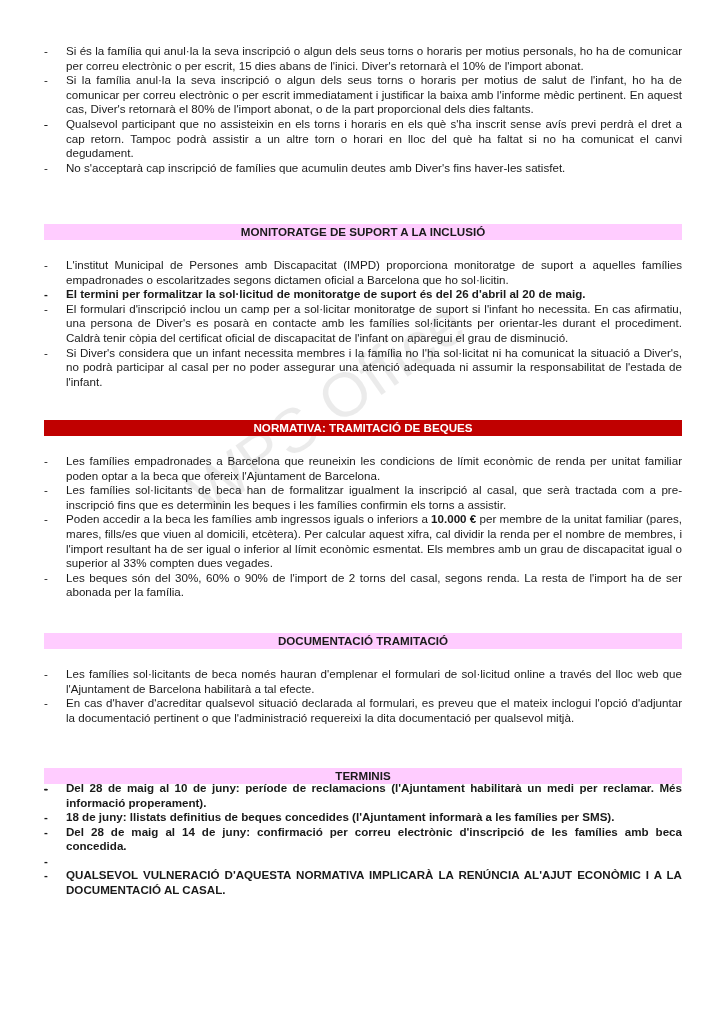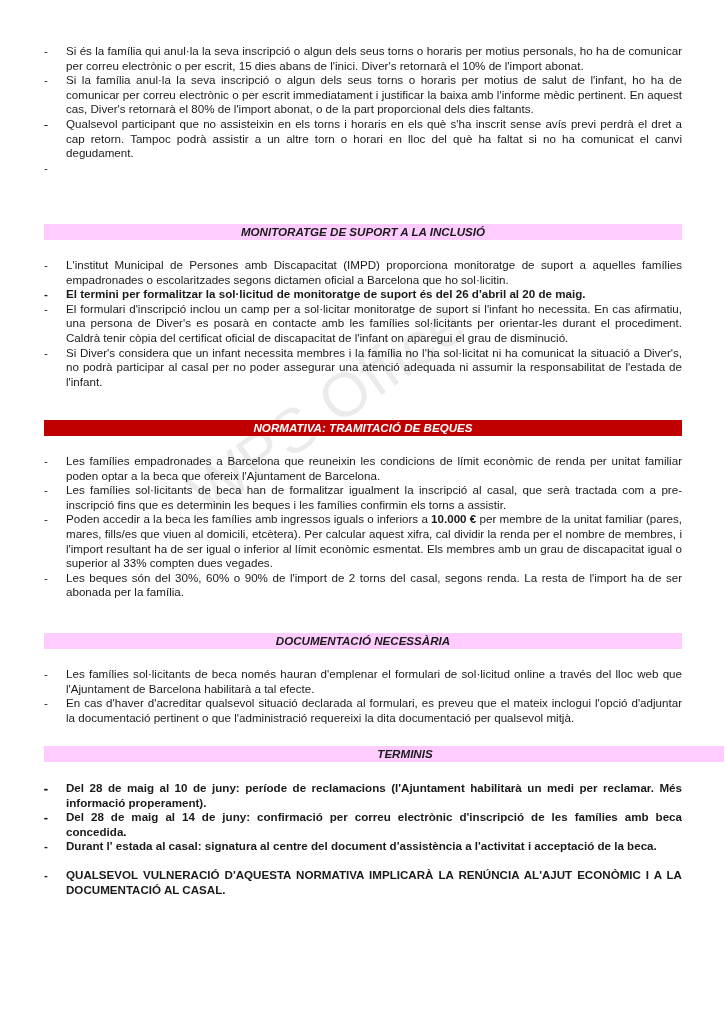--- a/index.html
+++ b/index.html
@@ -5,70 +5,70 @@
   html, body { margin: 0; padding: 0; background: #ffffff; }
   body { width: 725px; height: 1024px; position: relative; overflow: hidden;
          font-family: "Liberation Sans", sans-serif; color: #1a1a1a; }
   .page { position: absolute; left: 0; top: 0; width: 725px; height: 1024px; }
   .list { position: absolute; left: 44px; width: 638px; margin: 0; padding: 0; list-style: none; }
   .item { position: relative; padding-left: 22px; font-size: 11.6px; line-height: 14.6px;
           text-align: justify; margin: 0; }
   .item .dash { position: absolute; left: 0; top: 0; }
   .item.bold { font-weight: bold; }
   .header-bar { position: absolute; left: 44px; width: 638px; height: 16px;
-                font-size: 11.6px; line-height: 16px; font-weight: bold; text-align: center; font-style: italic; }
+                font-size: 11.6px; line-height: 16px; font-weight: bold; text-align: center; }
   .header-pink { background: #ffccff; color: #1a1a1a; }
   .header-red { background: #c00000; color: #ffffff; }
   .watermark { position: absolute; left: 175px; top: 470px; font-size: 62px; color: rgba(0,0,0,0.08);
                transform: rotate(-35deg); transform-origin: left top; white-space: nowrap;
                pointer-events: none; font-family: "Liberation Sans", sans-serif; }
   .gap { height: 14px; }
 </style>
 </head>
 <body>
 
 <div class="page">
 
   <div class="watermark">WPS Office</div>
 
   <ul class="list" style="top:44px;">
     <li class="item"><span class="dash">-</span><span>Si és la família qui anul·la la seva inscripció o algun dels seus torns o horaris per motius personals, ho ha de comunicar per correu electrònic o per escrit, 15 dies abans de l'inici. Diver's retornarà el 10% de l'import abonat.</span></li>
     <li class="item"><span class="dash">-</span><span>Si la família anul·la la seva inscripció o algun dels seus torns o horaris per motius de salut de l'infant, ho ha de comunicar per correu electrònic o per escrit immediatament i justificar la baixa amb l'informe mèdic pertinent. En aquest cas, Diver's retornarà el 80% de l'import abonat, o de la part proporcional dels dies faltants.</span></li>
     <li class="item"><span class="dash">-</span></li>
     <li class="item"><span class="dash">-</span><span>Qualsevol participant que no assisteixin en els torns i horaris en els què s'ha inscrit sense avís previ perdrà el dret a cap retorn. Tampoc podrà assistir a un altre torn o horari en lloc del què ha faltat si no ha comunicat el canvi degudament.</span></li>
-    <li class="item"><span class="dash">-</span></li>
+    <li class="item"><span class="dash">-</span><span>No s'acceptarà cap inscripció de famílies que acumulin deutes amb Diver's fins haver-les satisfet.</span></li>
   </ul>
 
   <div class="header-bar header-pink" style="top:224px;">MONITORATGE DE SUPORT A LA INCLUSIÓ</div>
   <ul class="list" style="top:258px;">
     <li class="item"><span class="dash">-</span><span>L'institut Municipal de Persones amb Discapacitat (IMPD) proporciona monitoratge de suport a aquelles famílies empadronades o escolaritzades segons dictamen oficial a Barcelona que ho sol·licitin.</span></li>
     <li class="item bold"><span class="dash">-</span><span>El termini per formalitzar la sol·licitud de monitoratge de suport és del 26 d'abril al 20 de maig.</span></li>
     <li class="item"><span class="dash">-</span><span>El formulari d'inscripció inclou un camp per a sol·licitar monitoratge de suport si l'infant ho necessita. En cas afirmatiu, una persona de Diver's es posarà en contacte amb les famílies sol·licitants per orientar-les durant el procediment. Caldrà tenir còpia del certificat oficial de discapacitat de l'infant on aparegui el grau de disminució.</span></li>
     <li class="item"><span class="dash">-</span><span>Si Diver's considera que un infant necessita membres i la família no l'ha sol·licitat ni ha comunicat la situació a Diver's, no podrà participar al casal per no poder assegurar una atenció adequada ni assumir la responsabilitat de l'estada de l'infant.</span></li>
   </ul>
 
   <div class="header-bar header-red" style="top:420px;">NORMATIVA: TRAMITACIÓ DE BEQUES</div>
   <ul class="list" style="top:454px;">
     <li class="item"><span class="dash">-</span><span>Les famílies empadronades a Barcelona que reuneixin les condicions de límit econòmic de renda per unitat familiar poden optar a la beca que ofereix l'Ajuntament de Barcelona.</span></li>
     <li class="item"><span class="dash">-</span><span>Les famílies sol·licitants de beca han de formalitzar igualment la inscripció al casal, que serà tractada com a pre-inscripció fins que es determinin les beques i les famílies confirmin els torns a assistir.</span></li>
     <li class="item"><span class="dash">-</span><span>Poden accedir a la beca les famílies amb ingressos iguals o inferiors a </span><b>10.000 €</b><span> per membre de la unitat familiar (pares, mares, fills/es que viuen al domicili, etcètera). Per calcular aquest xifra, cal dividir la renda per el nombre de membres, i l'import resultant ha de ser igual o inferior al límit econòmic esmentat. Els membres amb un grau de discapacitat igual o superior al 33% compten dues vegades.</span></li>
     <li class="item"><span class="dash">-</span><span>Les beques són del 30%, 60% o 90% de l'import de 2 torns del casal, segons renda. La resta de l'import ha de ser abonada per la família.</span></li>
   </ul>
 
-  <div class="header-bar header-pink" style="top:633px;">DOCUMENTACIÓ NECESSÀRIA</div>
+  <div class="header-bar header-pink" style="top:633px;">DOCUMENTACIÓ TRAMITACIÓ</div>
   <ul class="list" style="top:667px;">
     <li class="item"><span class="dash">-</span><span>Les famílies sol·licitants de beca només hauran d'emplenar el formulari de sol·licitud online a través del lloc web que l'Ajuntament de Barcelona habilitarà a tal efecte.</span></li>
     <li class="item"><span class="dash">-</span><span>En cas d'haver d'acreditar qualsevol situació declarada al formulari, es preveu que el mateix inclogui l'opció d'adjuntar la documentació pertinent o que l'administració requereixi la dita documentació per qualsevol mitjà.</span></li>
   </ul>
 
-  <div class="header-bar header-pink" style="top:746px;padding-left:42px;">TERMINIS</div>
+  <div class="header-bar header-pink" style="top:768px;">TERMINIS</div>
   <ul class="list" style="top:781px;">
     <li class="item bold"><span class="dash">-</span></li>
     <li class="item bold"><span class="dash">-</span></li>
     <li class="item bold"><span class="dash">-</span><span>Del 28 de maig al 10 de juny: període de reclamacions (l'Ajuntament habilitarà un medi per reclamar. Més informació properament).</span></li>
+    <li class="item bold"><span class="dash">-</span><span>18 de juny: llistats definitius de beques concedides (l'Ajuntament informarà a les famílies per SMS).</span></li>
+    <li class="item bold"><span class="dash">-</span><span>Del 28 de maig al 14 de juny: confirmació per correu electrònic d'inscripció de les famílies amb beca concedida.</span></li>
     <li class="item bold"><span class="dash">-</span></li>
-    <li class="item bold"><span class="dash">-</span><span>Del 28 de maig al 14 de juny: confirmació per correu electrònic d'inscripció de les famílies amb beca concedida.</span></li>
-    <li class="item bold"><span class="dash">-</span><span>Durant l' estada al casal: signatura al centre del document d'assistència a l'activitat i acceptació de la beca.</span></li>
     <li class="gap"></li>
     <li class="item bold"><span class="dash">-</span><span>QUALSEVOL VULNERACIÓ D'AQUESTA NORMATIVA IMPLICARÀ LA RENÚNCIA AL'AJUT ECONÒMIC I A LA DOCUMENTACIÓ AL CASAL.</span></li>
   </ul>
 
 </div>
 
 </body></html>

